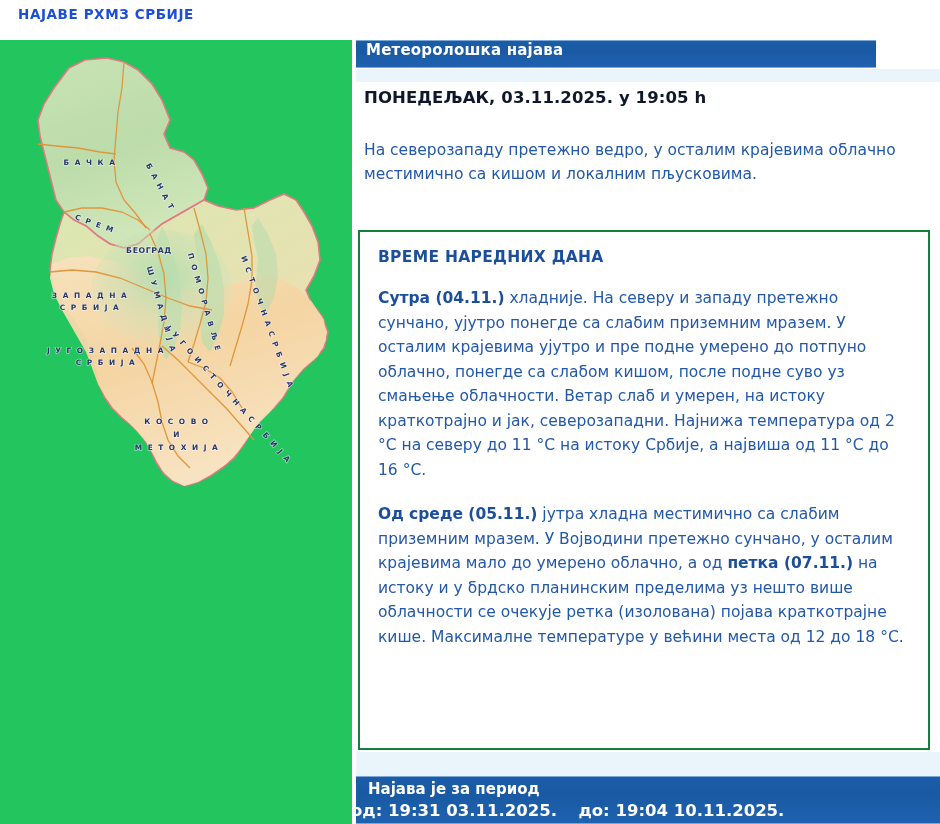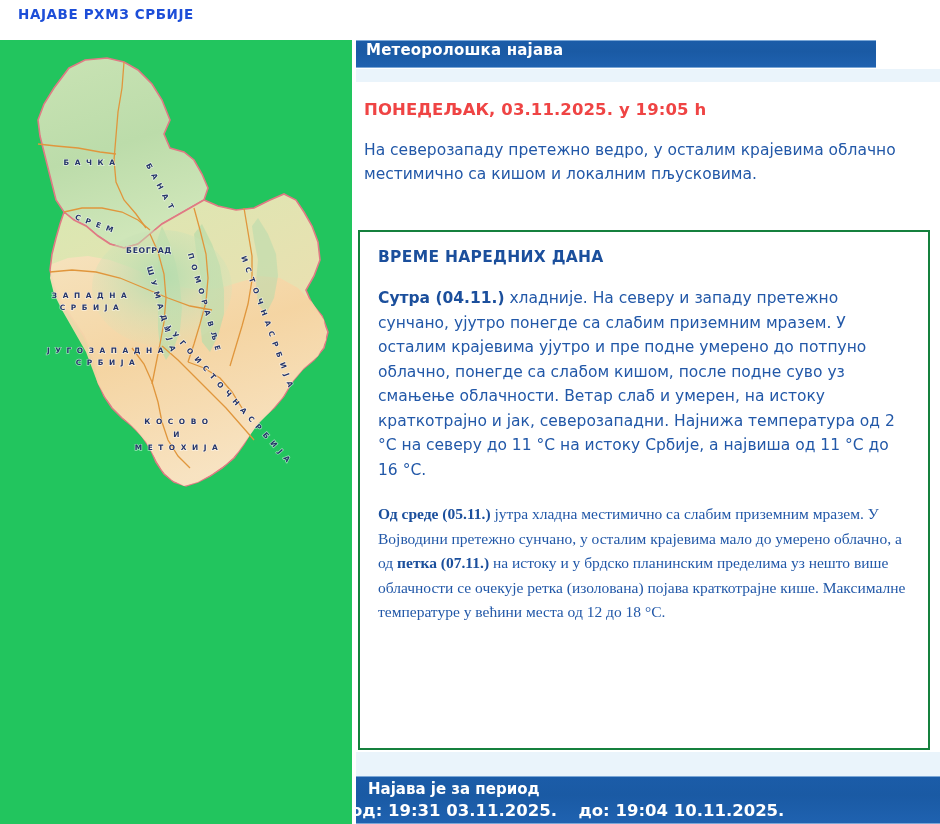--- a/index.html
+++ b/index.html
@@ -105,24 +105,23 @@
     height: 13px;
     background: #eaf4fb;
   }
 
   #issue-datetime {
     position: absolute;
     left: 12px;
     top: 88px;
     font-size: 16.5px;
     font-weight: bold;
-    color: #ef4444;
+    color: #0f172a;
     letter-spacing: 0.1px;
     white-space: nowrap;
-    margin-top: 12px;
   }
 
   #today-text {
     position: absolute;
     left: 12px;
     top: 138px;
     width: 560px;
     font-size: 15.5px;
     line-height: 24px;
     color: #2258a8;
@@ -146,21 +145,21 @@
     color: #1b4f9c;
     letter-spacing: 0.3px;
     margin: 0 0 20px 0;
   }
   .outlook-para {
     font-size: 15.5px;
     line-height: 24.5px;
     color: #2258a8;
     margin: 0 0 20px 0;
   }
-  .outlook-para:last-child { margin-bottom: 16px; font-family: Liberation Serif, serif; }
+  .outlook-para:last-child { margin-bottom: 16px; }
   .lead {
     font-weight: bold;
     color: #1b4f9c;
   }
 
   
   #tint-band-bottom {
     position: absolute;
     left: 4px;
     top: 752px;

